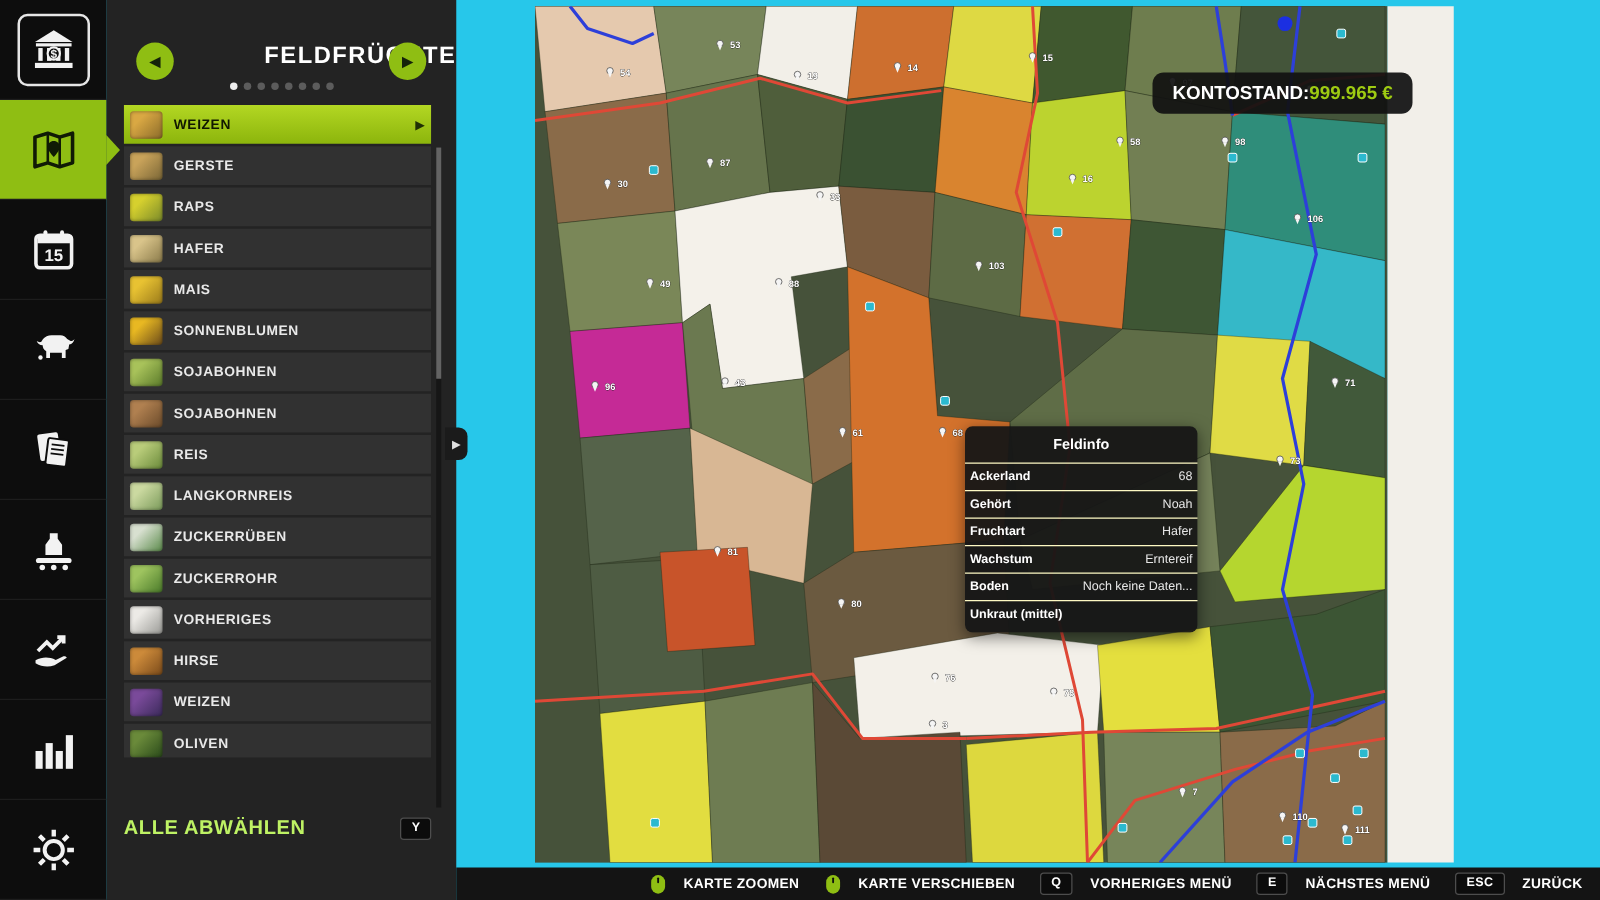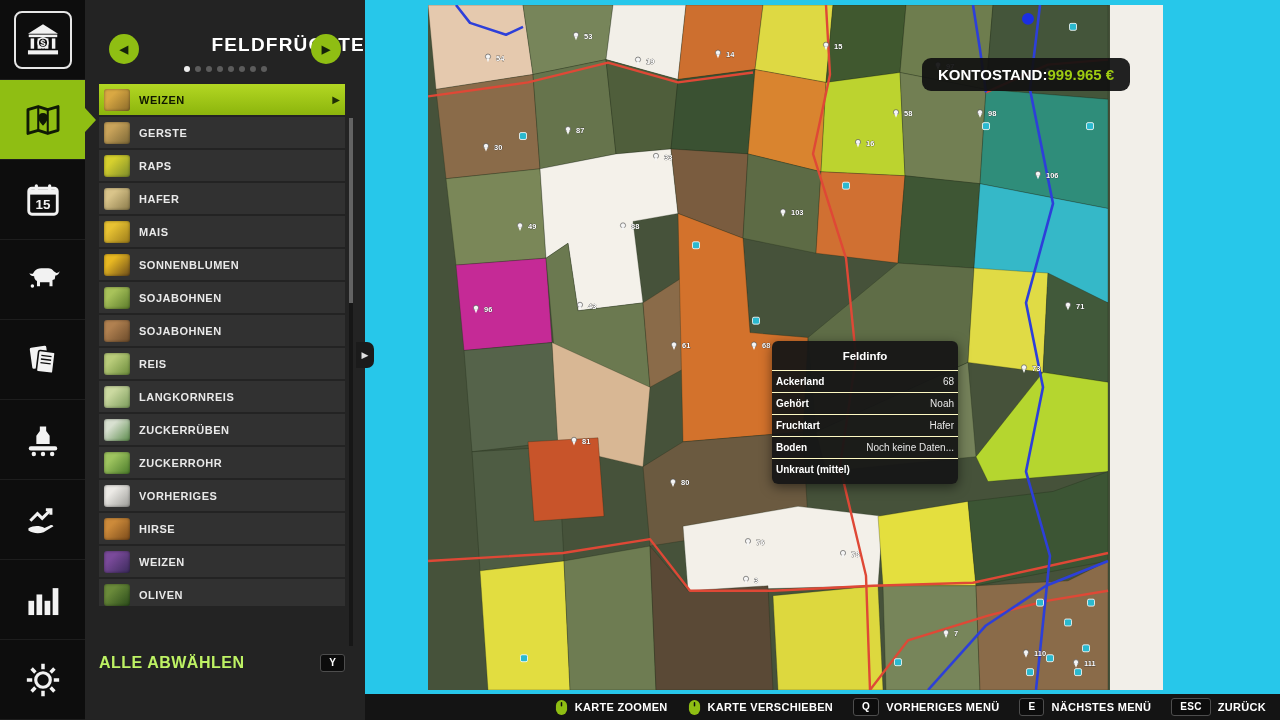--- a/index.html
+++ b/index.html
@@ -55,21 +55,21 @@
   .tooltip{position:absolute;left:407px;top:313px;width:186px;background:rgba(22,22,22,.95);
            border-radius:6px;padding-bottom:4px;box-shadow:0 3px 12px rgba(0,0,0,.5);z-index:4;margin-top:28px;}
   .tooltip-title{color:#fff;font-size:11.5px;font-weight:bold;text-align:center;padding:9px 0 8px;}
   .fi-row{display:flex;justify-content:space-between;padding:5px 4px;border-top:1px solid #fef9c3;}
   .fi-label{color:#fff;font-size:10px;font-weight:bold;}
   .fi-value{color:#e6e6e6;font-size:10px;}
 
   
   .bottombar{position:absolute;left:0;right:0;bottom:0;height:26px;background:#141414;display:flex;
              align-items:center;justify-content:flex-end;gap:20px;padding-right:14px;z-index:7;}
-  .bb-item{display:flex;align-items:center;gap:7px;color:#fff;font-size:11px;font-weight:bold;letter-spacing:.3px;}
+  .bb-item{display:flex;align-items:center;gap:14px;color:#fff;font-size:11px;font-weight:bold;letter-spacing:.3px;}
   .bb-item svg{display:block;}
 </style>
 </head>
 <body>
 
 <div class="sidebar" id="sidebar">
     <div class="side-item boxed">
       <span class="icon">
         <svg viewBox="0 0 24 24">
           <path fill="#f2f2f2" d="M12 2 2.5 8h19z"></path>
@@ -448,20 +448,24 @@
         </div>
         <div class="fi-row">
           <span class="fi-label">Gehört</span>
           <span class="fi-value">Noah</span>
         </div>
         <div class="fi-row">
           <span class="fi-label">Fruchtart</span>
           <span class="fi-value">Hafer</span>
         </div>
         <div class="fi-row">
+          <span class="fi-label">Wachstum</span>
+          <span class="fi-value">Erntereif</span>
+        </div>
+        <div class="fi-row">
           <span class="fi-label">Boden</span>
           <span class="fi-value">Noch keine Daten...</span>
         </div>
         <div class="fi-row">
           <span class="fi-label">Unkraut (mittel)</span>
           <span class="fi-value"></span>
         </div>
       </div>
   </div>
 

